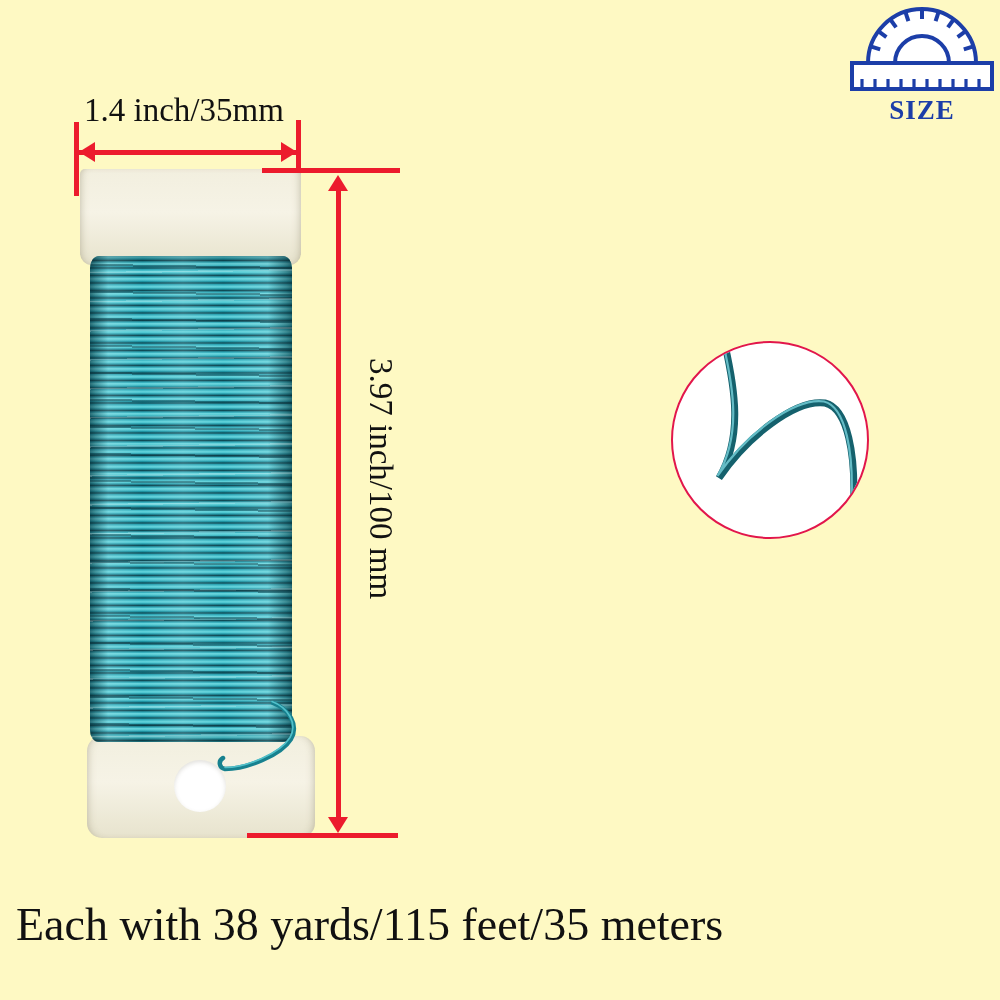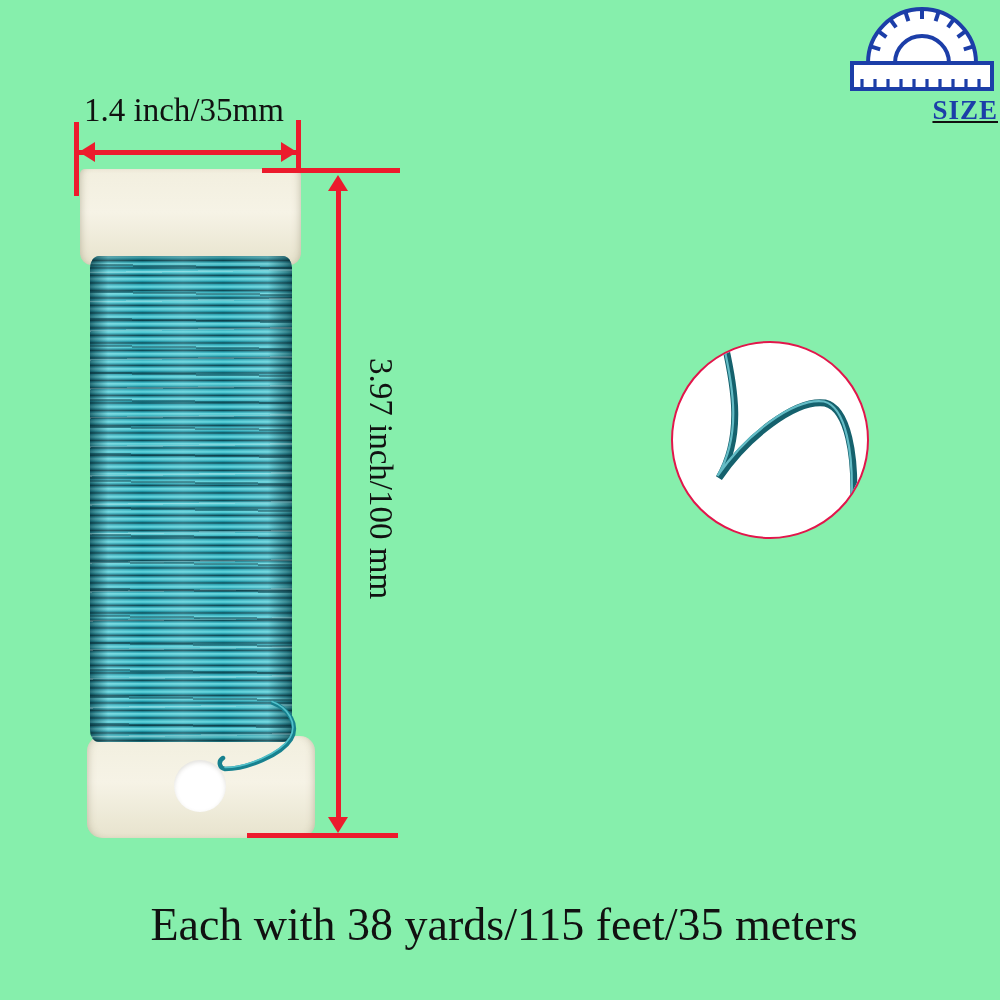--- a/index.html
+++ b/index.html
@@ -1,17 +1,17 @@
 <!DOCTYPE html>
 <html style="--dimension-red: #ec1b2d; --inset-circle-red: #e2164b; --badge-blue: #1c3ea8; --spool-cream: #f2efdf; --spool-cream-shade: #e7e3cd; --wire-bright: #4fc8d2; --wire-mid: #2ba4b4; --wire-dark: #0d4a55;"><head>
 <meta charset="utf-8">
 <style>
   html,body{margin:0;padding:0;background:#ffffff;}
   .stage{
-    position:relative;width:1000px;height:1000px;background:#86efac;overflow:hidden;
+    position:relative;width:1000px;height:1000px;background:#fef9c3;overflow:hidden;
     font-family:"Liberation Serif","DejaVu Serif",serif;color:#111;
   }
   
   .redbar{position:absolute;background:var(--dimension-red,#ec1b2d);}
   .arr{position:absolute;width:0;height:0;border-style:solid;}
   .arr-left {border-width:10px 16px 10px 0;border-color:transparent var(--dimension-red,#ec1b2d) transparent transparent;}
   .arr-right{border-width:10px 0 10px 16px;border-color:transparent transparent transparent var(--dimension-red,#ec1b2d);}
   .arr-up   {border-width:0 10px 16px 10px;border-color:transparent transparent var(--dimension-red,#ec1b2d) transparent;}
   .arr-down {border-width:16px 10px 0 10px;border-color:var(--dimension-red,#ec1b2d) transparent transparent transparent;}
   .dim-label-h{position:absolute;left:84px;top:92px;font-size:33px;white-space:nowrap;}
@@ -54,23 +54,23 @@
       repeating-linear-gradient(179.2deg,transparent 0 16px,rgba(255,255,255,.20) 16px 17.5px,transparent 17.5px 29px);
   }
   .wire-end-svg{position:absolute;left:213px;top:695px;z-index:4;}
   
   .inset-circle{
     position:absolute;left:671px;top:341px;width:198px;height:198px;border-radius:50%;
     border:2.5px solid var(--inset-circle-red,#e2164b);box-sizing:border-box;overflow:hidden;background:#fff;
   }
   .inset-caption{position:absolute;left:538px;top:580px;font-size:34px;white-space:nowrap;}
   
-  .footer-caption{position:absolute;left:8px;right:0;top:898px;text-align:center;font-size:46px;white-space:nowrap;}
+  .footer-caption{position:absolute;left:16px;right:0;top:898px;font-size:46px;white-space:nowrap;}
   
-  .size-badge{position:absolute;left:846px;top:3px;width:152px;text-align:right;text-decoration:underline;}
+  .size-badge{position:absolute;left:846px;top:3px;width:152px;text-align:center;}
   .size-badge-label{
     display:block;margin-top:-4px;font-size:27px;font-weight:bold;letter-spacing:1px;
     color:var(--badge-blue,#1c3ea8);
   }
 </style>
 </head>
 <body>
 
 <div class="stage">
 

